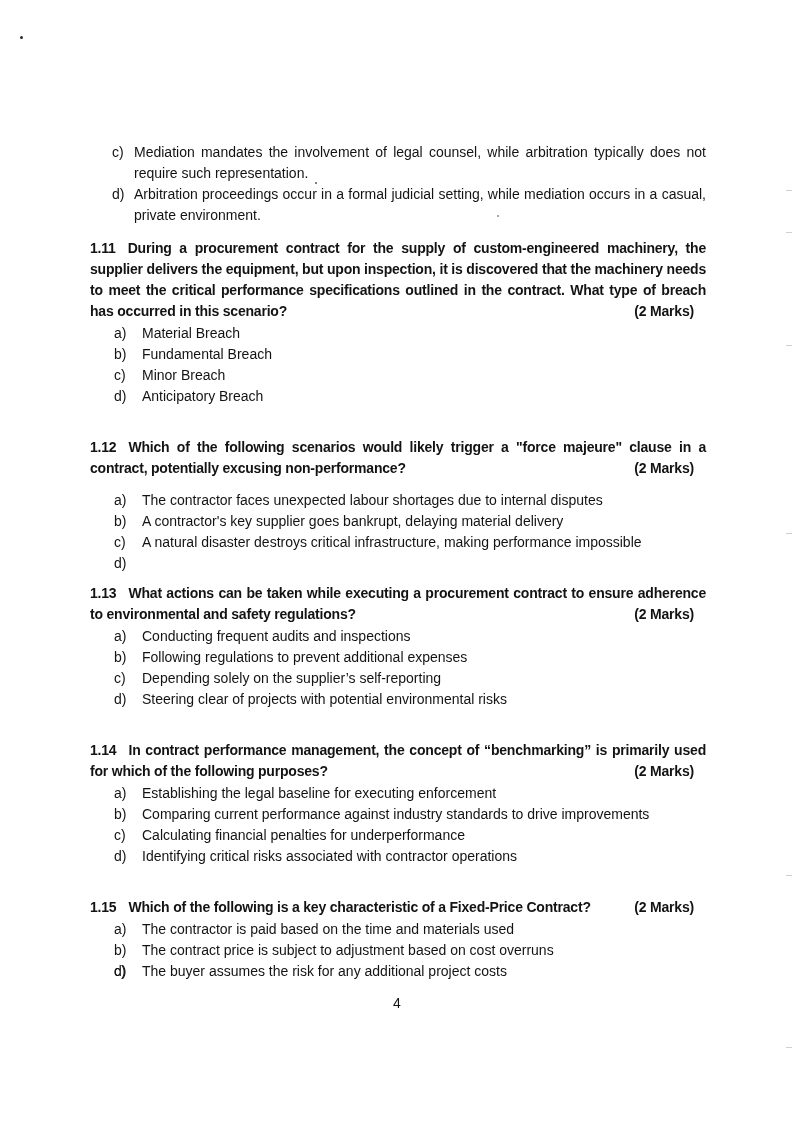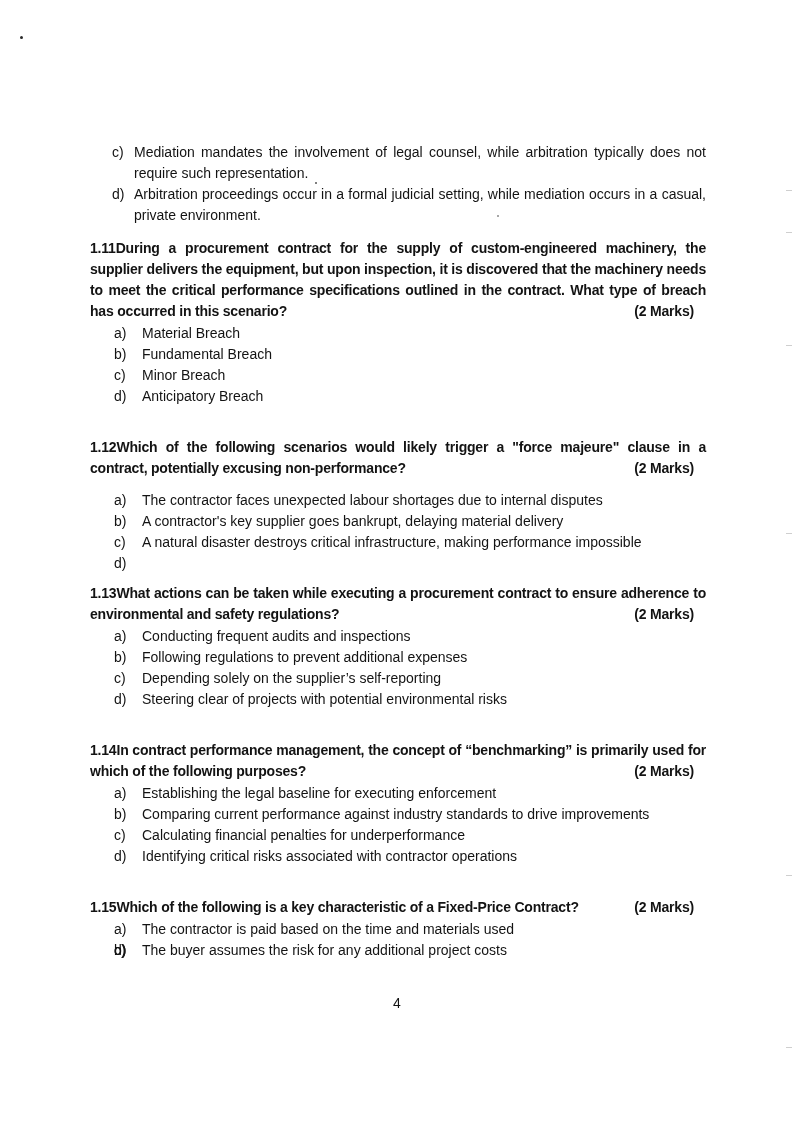--- a/index.html
+++ b/index.html
@@ -32,21 +32,21 @@
   #questions > .question:first-child { margin-top: 12px; }
   .q-heading {
     position: relative;
     margin: 0;
     font-size: 14px;
     font-weight: bold;
     line-height: 21px;
     text-align: justify;
     letter-spacing: -0.2px;
   }
-  .q-number { padding-right: 0; }
+  .q-number { padding-right: 12px; }
   .marks {
     position: absolute;
     right: 12px; bottom: 0;
     font-weight: bold;
     white-space: nowrap;
   }
   .options-wrap { margin-top: 1px; }
   .question.gap .options-wrap { margin-top: 11px; }
   .page-number {
     position: absolute;
@@ -135,21 +135,21 @@
 
   <p class="option"><span class="letter">d)</span><span class="opt-text">Identifying critical risks associated with contractor operations</span></p>
 </div>
   </section>
 
   <section class="question">
     <p class="q-heading"><span class="q-number">1.15</span><span class="q-text">Which of the following is a key characteristic of a Fixed-Price Contract?</span><span class="marks">(2 Marks)</span></p>
     <div class="options-wrap">
   <p class="option"><span class="letter">a)</span><span class="opt-text">The contractor is paid based on the time and materials used</span></p>
 
-  <p class="option"><span class="letter">b)</span></p>
+  <p class="option"><span class="letter">b)</span><span class="opt-text">The contract price is subject to adjustment based on cost overruns</span></p>
 
   <p class="option"><span class="letter">c)</span></p>
 
   <p class="option"><span class="letter">d)</span><span class="opt-text">The buyer assumes the risk for any additional project costs</span></p>
 </div>
   </section>
 </div>
 </div>
 
 <div class="page-number">4</div>

